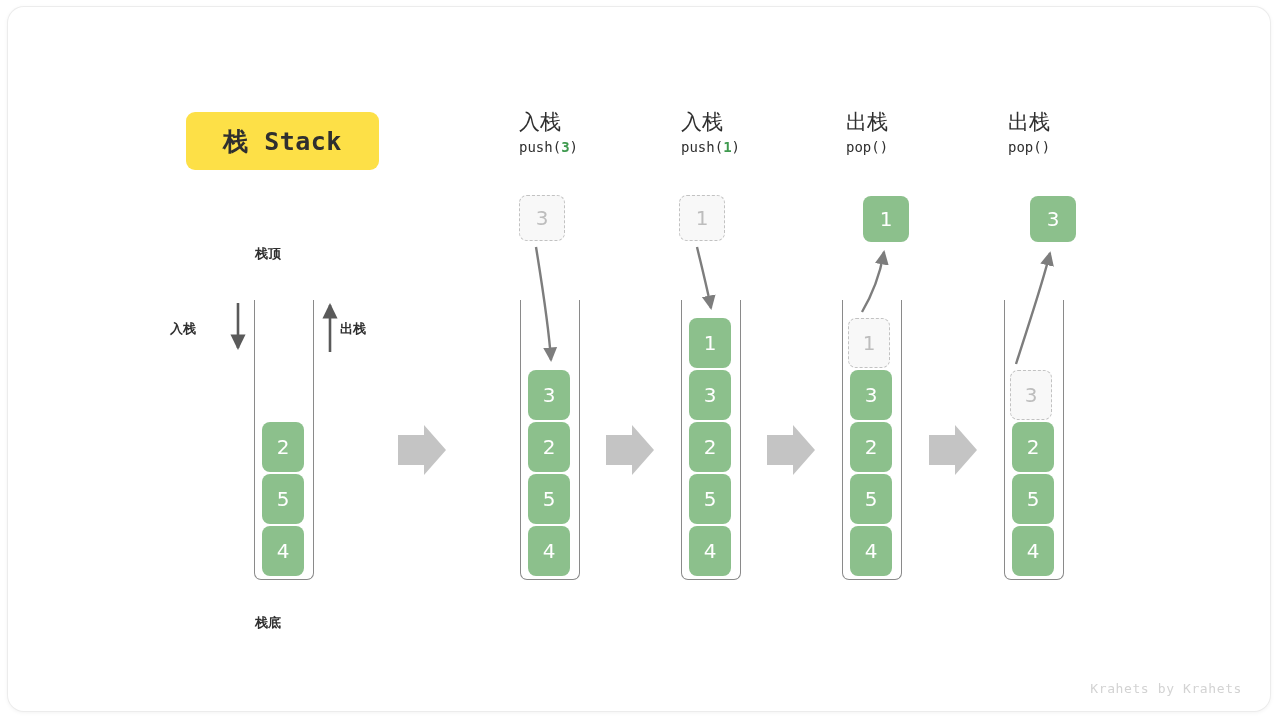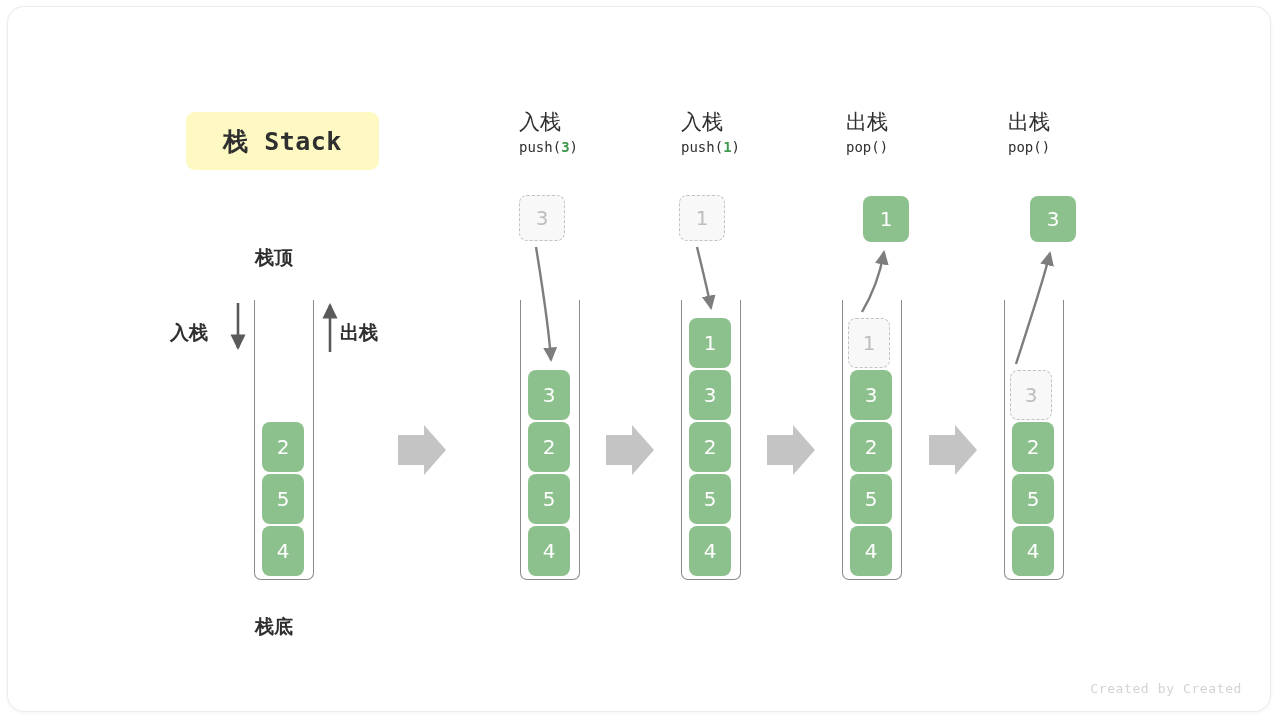--- a/index.html
+++ b/index.html
@@ -34,37 +34,37 @@
     box-sizing: border-box;
   }
 
   
   .title-pill {
     position: absolute;
     left: 186px;
     top: 112px;
     width: 193px;
     height: 58px;
-    background: #fef9c3;
+    background: #fde047;
     border-radius: 9px;
     display: flex;
     align-items: center;
     justify-content: center;
     font-family: "DejaVu Sans Mono", "Liberation Mono", monospace;
     font-size: 25px;
     font-weight: bold;
     color: #2f2f2f;
     letter-spacing: 0.5px;
   }
 
   
   .cn-label {
     position: absolute;
     font-family: "DejaVu Sans", "Liberation Sans", sans-serif;
-    font-size: 19px;
+    font-size: 13px;
     font-weight: bold;
     color: #2f2f2f;
     white-space: nowrap;
   }
 
   #label-top   { left: 255px; top: 245px; }
   #label-bottom{ left: 255px; top: 614px; }
   #label-push  { left: 170px; top: 320px; }
   #label-pop   { left: 340px; top: 320px; }
 
@@ -269,14 +269,14 @@
       <path d="M606,435 L632,435 L632,425 L654,450 L632,475 L632,465 L606,465 z" fill="#c4c4c4"></path>
     </g>
     <g>
       <path d="M767,435 L793,435 L793,425 L815,450 L793,475 L793,465 L767,465 z" fill="#c4c4c4"></path>
     </g>
     <g>
       <path d="M929,435 L955,435 L955,425 L977,450 L955,475 L955,465 L929,465 z" fill="#c4c4c4"></path>
     </g>
   </svg>
 
-  <div class="credit">Created by Created</div>
+  <div class="credit">Krahets by Krahets</div>
 </div>
 
 </body></html>

